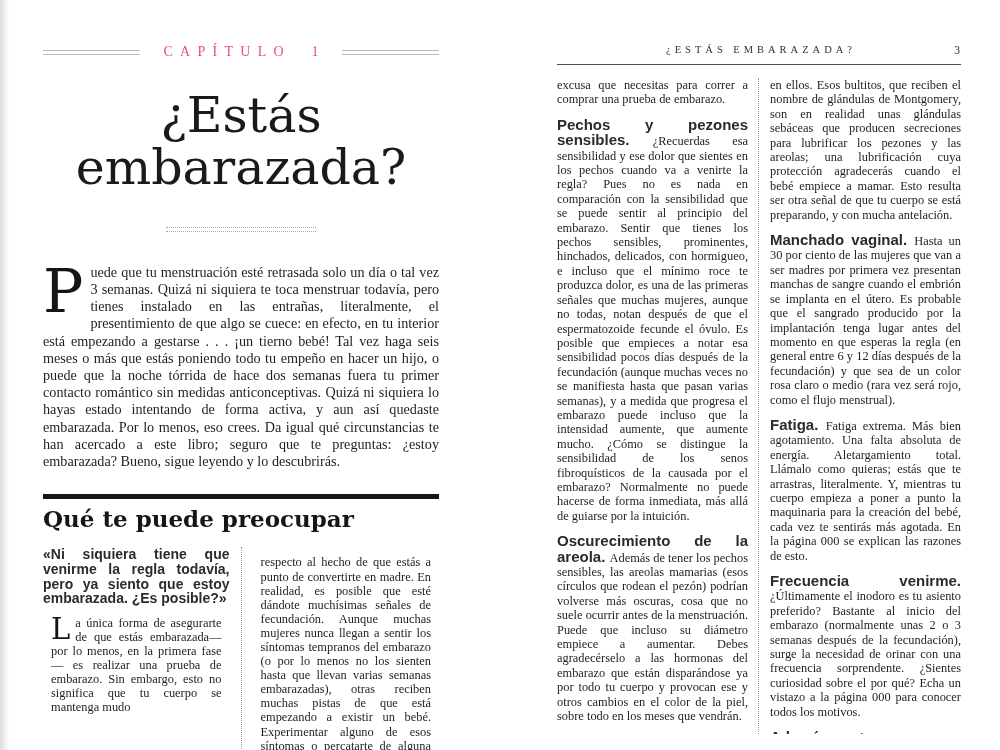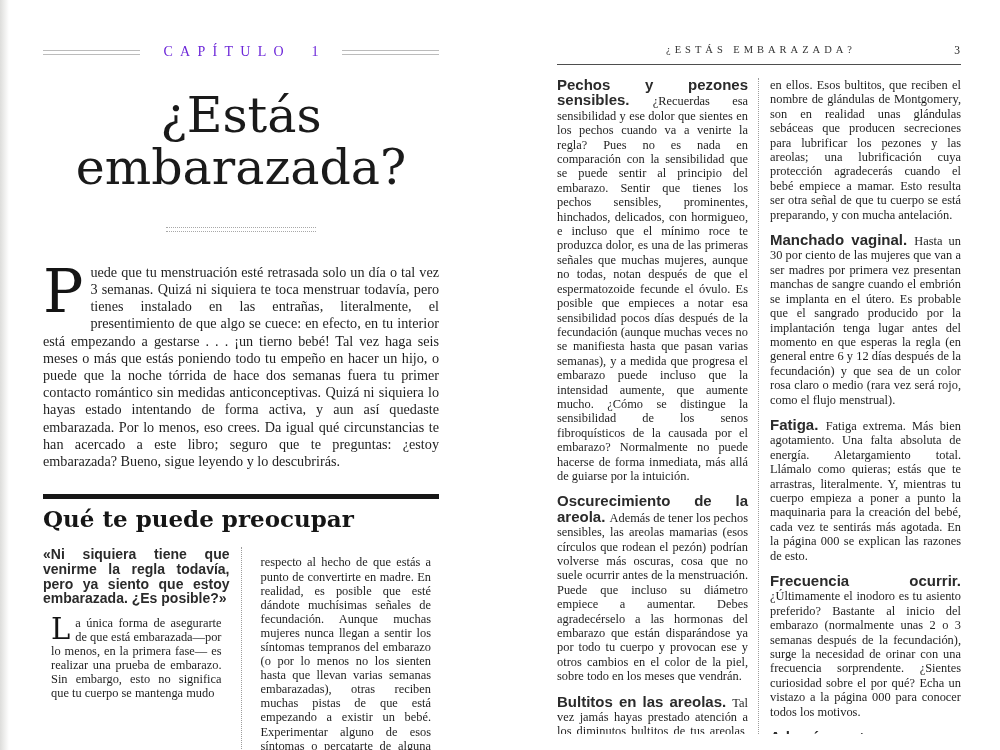--- a/index.html
+++ b/index.html
@@ -20,21 +20,21 @@
   
   .page-left{position:absolute;left:43px;top:44px;width:396px;}
 
   .chapter-band{display:flex;align-items:center;gap:16px;}
   .chapter-band .rule-double{
     flex:1;height:3px;
     border-top:1px solid #bcbcbc;border-bottom:1px solid #bcbcbc;
   }
   .chapter-label{
     font-size:14px;letter-spacing:.52em;word-spacing:.7em;
-    color:#6d28d9;white-space:nowrap;text-indent:.52em;
+    color:#ec4899;white-space:nowrap;text-indent:.52em;
   }
 
   .book-title{
     margin-top:30px;text-align:center;
     font-family:"DejaVu Serif", serif;
     font-size:49px;line-height:1.06;color:#1a1a1a;
     font-weight:400;
   }
 
   .dot-divider{
@@ -132,57 +132,58 @@
   <p class="intro"><span class="dropcap-big">P</span><span>uede que tu menstruación esté retrasada solo un día o tal vez 3 semanas. Quizá ni siquiera te toca menstruar todavía, pero tienes instalado en las entrañas, literalmente, el presentimiento de que algo se cuece: en efecto, en tu interior está empezando a gestarse . . . ¡un tierno bebé! Tal vez haga seis meses o más que estás poniendo todo tu empeño en hacer un hijo, o puede que la noche tórrida de hace dos semanas fuera tu primer contacto romántico sin medidas anticonceptivas. Quizá ni siquiera lo hayas estado intentando de forma activa, y aun así quedaste embarazada. Por lo menos, eso crees. Da igual qué circunstancias te han acercado a este libro; seguro que te preguntas: ¿estoy embarazada? Bueno, sigue leyendo y lo descubrirás.</span></p>
 
   <div class="section-block">
     <div class="section-rule"></div>
     <h2 class="section-heading">Qué te puede preocupar</h2>
   </div>
 
   <div class="lp-columns">
     <div class="lp-col-a">
       <p class="pull-quote">«Ni siquiera tiene que venirme la regla todavía, pero ya siento que estoy embarazada. ¿Es posible?»</p>
-      <p class="col-body"><span class="dropcap-small">L</span><span>a única forma de asegurarte de que está embarazada—por lo menos, en la primera fase— es realizar una prueba de embarazo. Sin embargo, esto no significa que tu cuerpo se mantenga mudo</span></p>
+      <p class="col-body"><span class="dropcap-small">L</span><span>a única forma de asegurarte de que estás embarazada—por lo menos, en la primera fase— es realizar una prueba de embarazo. Sin embargo, esto no significa que tu cuerpo se mantenga mudo</span></p>
     </div>
     <div class="v-dotted"></div>
     <div class="lp-col-b">
       <p class="col-body">respecto al hecho de que estás a punto de convertirte en madre. En realidad, es posible que esté dándote muchísimas señales de fecundación. Aunque muchas mujeres nunca llegan a sentir los síntomas tempranos del embarazo (o por lo menos no los sienten hasta que llevan varias semanas embarazadas), otras reciben muchas pistas de que está empezando a existir un bebé. Experimentar alguno de esos síntomas o percatarte de alguna de esas señales es tal vez la única</p>
     </div>
   </div>
 
 </div>
 
 <div class="page-right">
 
   <div class="running-head">
     <div class="running-title">¿ESTÁS EMBARAZADA?</div>
     <div class="page-number">3</div>
   </div>
   <div class="head-rule"></div>
 
   <div class="rp-columns">
 
     <div class="rp-col-1">
+      <p class="rp-para">excusa que necesitas para correr a comprar una prueba de embarazo.</p>
 
       <p class="rp-para"><strong class="plead">Pechos y pezones sensibles.</strong><span>¿Recuerdas esa sensibilidad y ese dolor que sientes en los pechos cuando va a venirte la regla? Pues no es nada en comparación con la sensibilidad que se puede sentir al principio del embarazo. Sentir que tienes los pechos sensibles, prominentes, hinchados, delicados, con hormigueo, e incluso que el mínimo roce te produzca dolor, es una de las primeras señales que muchas mujeres, aunque no todas, notan después de que el espermatozoide fecunde el óvulo. Es posible que empieces a notar esa sensibilidad pocos días después de la fecundación (aunque muchas veces no se manifiesta hasta que pasan varias semanas), y a medida que progresa el embarazo puede incluso que la intensidad aumente, que aumente mucho. ¿Cómo se distingue la sensibilidad de los senos fibroquísticos de la causada por el embarazo? Normalmente no puede hacerse de forma inmediata, más allá de guiarse por la intuición.</span></p>
 
       <p class="rp-para"><strong class="plead">Oscurecimiento de la areola.</strong><span>Además de tener los pechos sensibles, las areolas mamarias (esos círculos que rodean el pezón) podrían volverse más oscuras, cosa que no suele ocurrir antes de la menstruación. Puede que incluso su diámetro empiece a aumentar. Debes agradecérselo a las hormonas del embarazo que están disparándose ya por todo tu cuerpo y provocan ese y otros cambios en el color de la piel, sobre todo en los meses que vendrán.</span></p>
 
       <p class="rp-para"><strong class="plead">Bultitos en las areolas.</strong><span>Tal vez jamás hayas prestado atención a los diminutos bultitos de tus areolas, pero cuando empiezan a crecer en número y en tamaño (como suele ocurrir al principio del embarazo) resulta difícil no reparar</span></p>
     </div>
 
     <div class="v-dotted"></div>
 
     <div class="rp-col-2">
       <p class="rp-para">en ellos. Esos bultitos, que reciben el nombre de glándulas de Montgomery, son en realidad unas glándulas sebáceas que producen secreciones para lubrificar los pezones y las areolas; una lubrificación cuya protección agradecerás cuando el bebé empiece a mamar. Esto resulta ser otra señal de que tu cuerpo se está preparando, y con mucha antelación.</p>
 
       <p class="rp-para"><strong class="plead">Manchado vaginal.</strong><span>Hasta un 30 por ciento de las mujeres que van a ser madres por primera vez presentan manchas de sangre cuando el embrión se implanta en el útero. Es probable que el sangrado producido por la implantación tenga lugar antes del momento en que esperas la regla (en general entre 6 y 12 días después de la fecundación) y que sea de un color rosa claro o medio (rara vez será rojo, como el flujo menstrual).</span></p>
 
       <p class="rp-para"><strong class="plead">Fatiga.</strong><span>Fatiga extrema. Más bien agotamiento. Una falta absoluta de energía. Aletargamiento total. Llámalo como quieras; estás que te arrastras, literalmente. Y, mientras tu cuerpo empieza a poner a punto la maquinaria para la creación del bebé, cada vez te sentirás más agotada. En la página 000 se explican las razones de esto.</span></p>
 
-      <p class="rp-para"><strong class="plead">Frecuencia ocurrir.</strong><span>¿Últimamente el inodoro es tu asiento preferido? Bastante al inicio del embarazo (normalmente unas 2 o 3 semanas después de la fecundación), surge la necesidad de orinar con una frecuencia sorprendente. ¿Sientes curiosidad sobre el por qué? Echa un vistazo a la página 000 para conocer todos los motivos.</span></p>
+      <p class="rp-para"><strong class="plead">Frecuencia venirme.</strong><span>¿Últimamente el inodoro es tu asiento preferido? Bastante al inicio del embarazo (normalmente unas 2 o 3 semanas después de la fecundación), surge la necesidad de orinar con una frecuencia sorprendente. ¿Sientes curiosidad sobre el por qué? Echa un vistazo a la página 000 para conocer todos los motivos.</span></p>
 
       <p class="rp-para"><strong class="plead">Además.</strong><span>Aquí tienes otro motivo por el que tal vez te plantees instalarte en el cuarto de baño, por lo menos hasta que pase el primer trimestre. Las náuseas y los vómitos del embarazo, conocidas</span></p>
     </div>
 
   </div>
 </div>
 
 </body></html>

